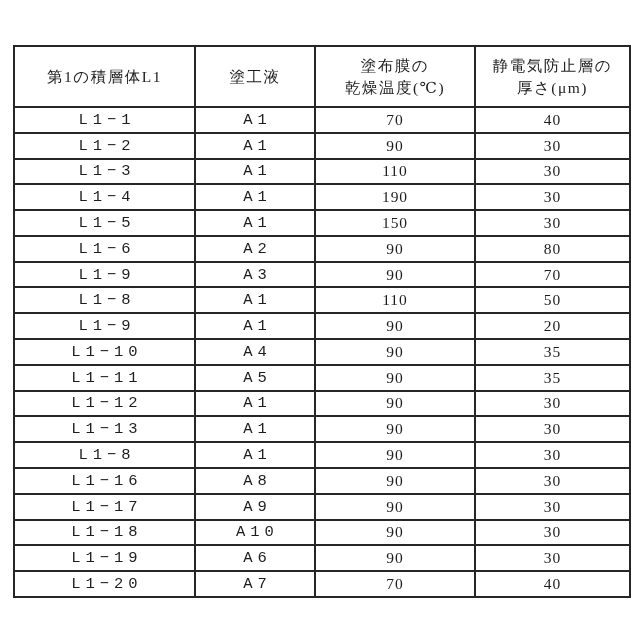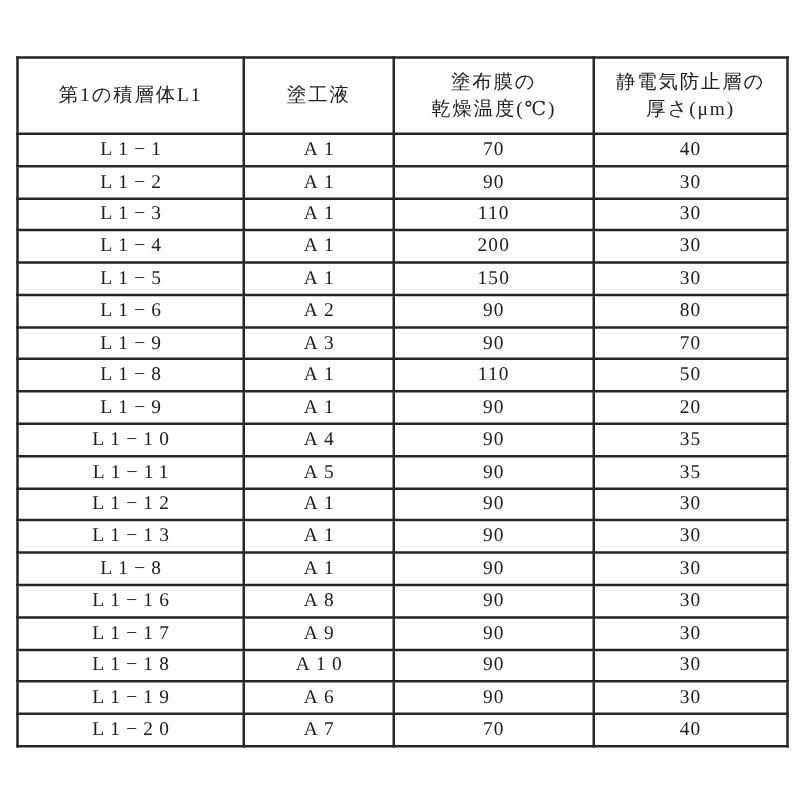--- a/index.html
+++ b/index.html
@@ -41,20 +41,21 @@
   thead th .hline { display: block; }
   tbody td {
     height: 24px;
     font-size: 15.5px;
   }
   td[data-field="laminate"],
   td[data-field="liquid"] {
     letter-spacing: 0.32em;
     
     text-indent: 0.32em;
+    font-family: Liberation Mono, monospace;
   }
   td[data-field="temperature"],
   td[data-field="thickness"] {
     letter-spacing: 0.06em;
     border-radius: 11px;
   }
 </style>
 </head>
 <body>
 
@@ -99,21 +100,21 @@
     </tr>
         <tr>
       <td data-field="laminate">L1−3</td>
       <td data-field="liquid">A1</td>
       <td data-field="temperature">110</td>
       <td data-field="thickness">30</td>
     </tr>
         <tr>
       <td data-field="laminate">L1−4</td>
       <td data-field="liquid">A1</td>
-      <td data-field="temperature">200</td>
+      <td data-field="temperature">190</td>
       <td data-field="thickness">30</td>
     </tr>
         <tr>
       <td data-field="laminate">L1−5</td>
       <td data-field="liquid">A1</td>
       <td data-field="temperature">150</td>
       <td data-field="thickness">30</td>
     </tr>
         <tr>
       <td data-field="laminate">L1−6</td>

